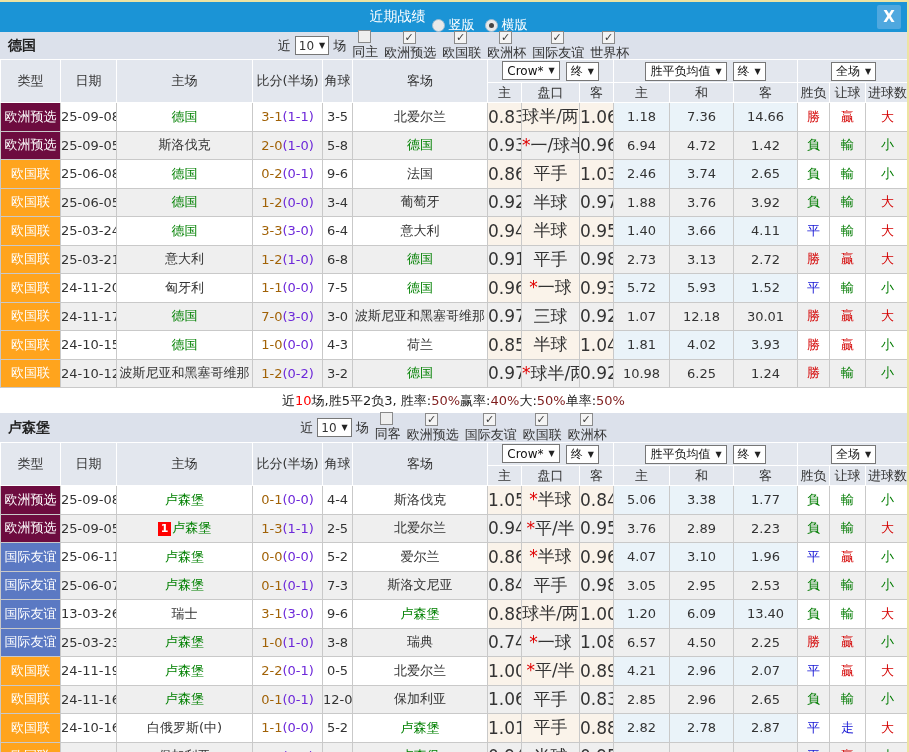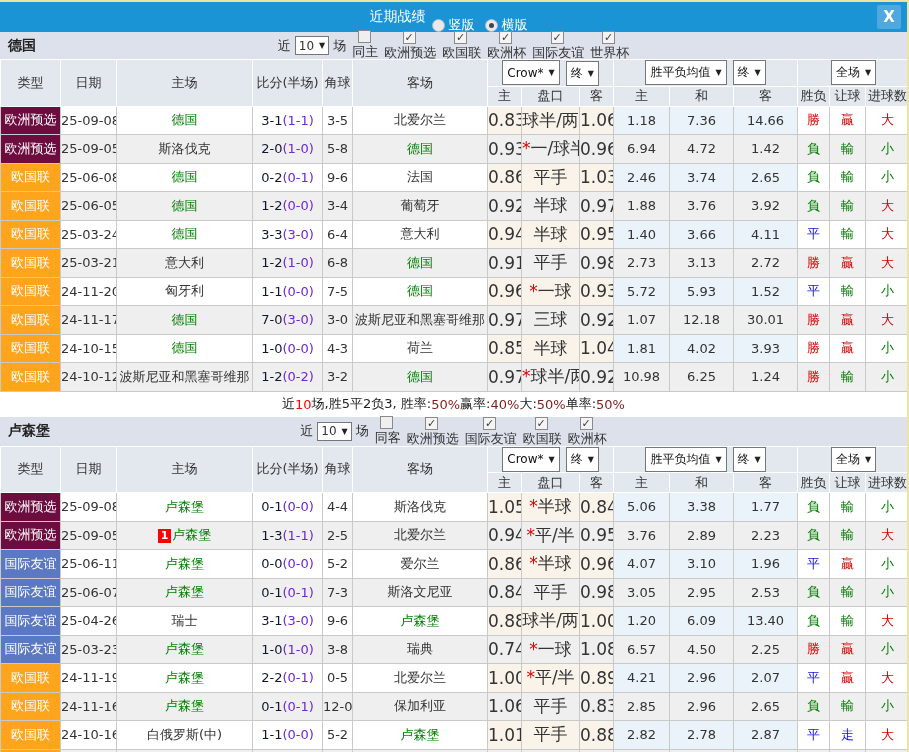--- a/index.html
+++ b/index.html
@@ -27,30 +27,30 @@
   .chk { display:inline-flex; align-items:center; margin-left:6px; cursor:pointer;flex-direction:column; }
   .cb { width:13px; height:13px; border:1px solid #8a8a8a; background:#F4F4F4; display:inline-block; margin-right:2px;
     font-size:11px; line-height:12px; text-align:center; color:#3b3b3b; font-weight:bold; }
   .cb.empty { background:#EFEFEF; }
 
   
   table { border-collapse:collapse; table-layout:fixed; width:909px; }
   th, td { border:1px solid #C9C9C9; text-align:center; overflow:hidden; white-space:nowrap; }
   thead th { background:#E3E7EE; border:1px solid #fff; font-weight:normal; font-size:13px; color:#333; height:20px; }
   thead tr.dd-row th { height:23px; }
-  .select { display:inline-flex; align-items:center; border:1px solid #777; background:#fff; padding:0 4px; font-size:12px; height:25px; color:#111; margin:0 3px; }
+  .select { display:inline-flex; align-items:center; border:1px solid #777; background:#fff; padding:0 4px; font-size:12px; height:19px; color:#111; margin:0 3px; }
   .select::after { content:"▼"; font-size:8px; margin-left:5px; color:#222; }
   tbody td { height:28.5px; font-size:13px; color:#333; background:#fff; }
   tbody tr:nth-child(even) td { background:#EFEFEF; }
   td.c-type { color:#fff; font-size:13px; }
   td.c-type.purple { background:#6D0C3F; }
   td.c-type.orange { background:#FFA41D; }
   td.c-type.blue   { background:#5B79C3; }
   td.c-team.green { color:#008000; }
-  .ft { color:#0f172a; } .ht { color:#6d28d9; }
+  .ft { color:#a16207; } .ht { color:#6d28d9; }
   td.c-asia { background:#FAF3EA; font-size:17px; }
   td.c-euro { background:#EAF3F9; font-size:13px; }
   .star { color:#E00000; }
   td.c-res.r { color:#D40000; } td.c-res.g { color:#007B00; } td.c-res.b { color:#1414D4; }
   .badge { display:inline-block; background:#F00; color:#fff; font-size:11px; font-weight:bold; padding:0 3px; margin-right:1px; line-height:14px; }
 
   
   .summary { height:25px; display:flex; align-items:center; justify-content:center; font-size:13px; }
   .sm-k { color:#222; } .sm-r { color:#F00; } .sm-b { color:#7f1d1d; }
 </style>
@@ -500,21 +500,21 @@
       <td class="c-asia">0.98</td>
       <td class="c-euro">3.05</td>
       <td class="c-euro">2.95</td>
       <td class="c-euro">2.53</td>
       <td class="c-res g">負</td>
       <td class="c-res g">輸</td>
       <td class="c-res g">小</td>
     </tr>
         <tr>
       <td class="c-type blue">国际友谊</td>
-      <td class="c-date">25-04-26</td>
+      <td class="c-date">13-03-26</td>
       <td class="c-team ">瑞士</td>
       <td class="c-score"><span class="ft">3-1</span><span class="ht">(3-0)</span></td>
       <td class="c-corner">9-6</td>
       <td class="c-team green">卢森堡</td>
       <td class="c-asia">0.88</td>
       <td class="c-asia">球半/两</td>
       <td class="c-asia">1.00</td>
       <td class="c-euro">1.20</td>
       <td class="c-euro">6.09</td>
       <td class="c-euro">13.40</td>

